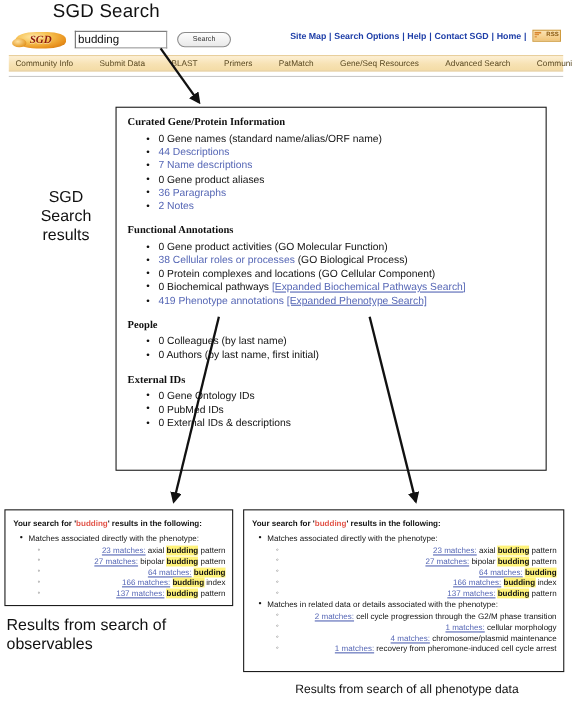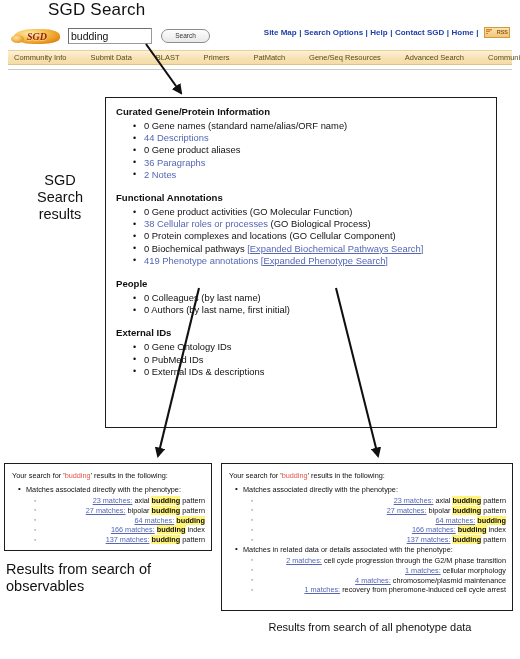--- a/index.html
+++ b/index.html
@@ -229,20 +229,21 @@
     border: 1.6px solid #1c1c1c;
     background: #fff;
     box-sizing: border-box;
     padding: 8px 0 0 10px;
   }
   .sec-head {
     font-size: 9.6px;
     font-weight: bold;
     color: #111;
     margin: 0 0 3px 0;
+    font-family: Liberation Serif, serif;
   }
   .sec-head.spaced { margin-top: 11px; }
   ul.res {
     list-style: none;
     margin: 0 0 0 0;
     padding: 0 0 0 28px;
   }
   ul.res > li {
     position: relative;
     font-size: 9.4px;
@@ -281,20 +282,21 @@
   #box-right {
     left: 221px;
     top: 463px;
     width: 292px;
     height: 148px;
   }
   .q-line {
     font-size: 7.3px;
     color: #111;
     margin-bottom: 5px;
+    font-weight: bold;
   }
   .q-term {
     color: #e2554a;
   }
   ul.lvl1 {
     list-style: none;
     margin: 0;
     padding: 0 0 0 14px;
   }
   ul.lvl1 > li {
@@ -394,20 +396,21 @@
     <div>Search</div>
     <div>results</div>
   </div>
 
   <div class="main-box">
     <div id="main-sections">
         <div class="sec-head">Curated Gene/Protein Information</div>
         <ul class="res">
           <li><span>0 Gene names</span><span> (standard name/alias/ORF name)</span></li>
           <li><a class="lk" href="#">44 Descriptions</a></li>
+          <li><a class="lk" href="#">7 Name descriptions</a></li>
           <li><span>0 Gene product aliases</span></li>
           <li><a class="lk" href="#">36 Paragraphs</a></li>
           <li><a class="lk" href="#">2 Notes</a></li>
         </ul>
         <div class="sec-head spaced">Functional Annotations</div>
         <ul class="res">
           <li><span>0 Gene product activities</span><span> (GO Molecular Function)</span></li>
           <li><a class="lk" href="#">38 Cellular roles or processes</a><span> (GO Biological Process)</span></li>
           <li><span>0 Protein complexes and locations</span><span> (GO Cellular Component)</span></li>
           <li><span>0 Biochemical pathways</span><span> </span><a class="brk" href="#">[Expanded Biochemical Pathways Search]</a></li>

